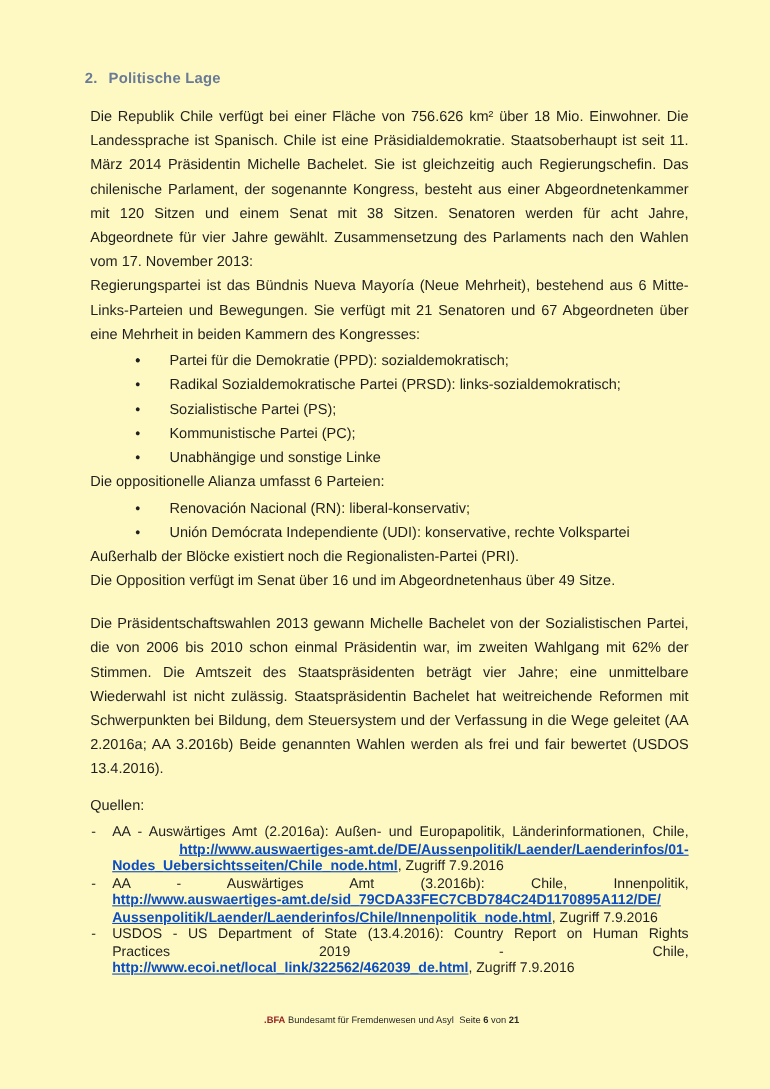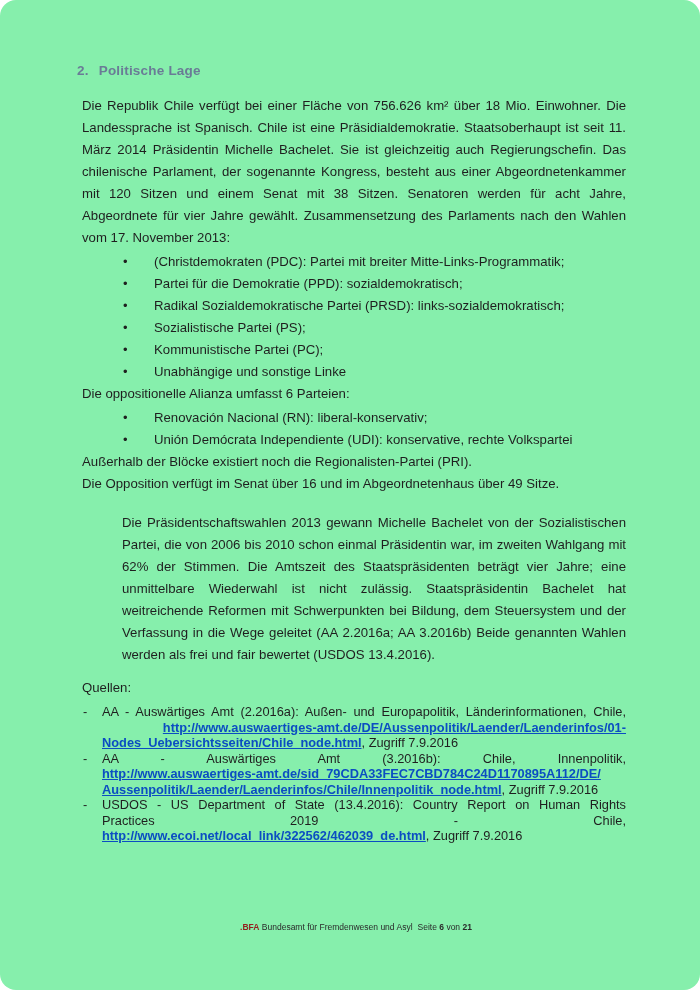--- a/index.html
+++ b/index.html
@@ -2,38 +2,38 @@
 <html><head>
 <meta charset="utf-8">
 <style>
   html, body { margin: 0; padding: 0; background: #ffffff; }
   body {
     width: 700px; height: 990px; position: relative; overflow: hidden;
     font-family: "Liberation Sans", sans-serif;
     color: #1f1f1f;
     -webkit-font-smoothing: antialiased;
   }
-  .page { position: absolute; inset: 0; background: #86efac; border-radius: 16px; }
+  .page { position: absolute; inset: 0; background: #fef9c3; }
   .content {
     position: absolute; left: 82px; top: 0; width: 544px;
     padding-top: 63px;
   }
   
   .doc-heading {
     margin: 0 0 17px -5px;
     font-size: 13.5px; font-weight: bold; color: #6a7b96;
     letter-spacing: 0.2px;
   }
   .doc-heading .h-num { display: inline-block; margin-right: 10px; }
   
   .body-p {
     margin: 0; font-size: 13.2px; line-height: 22px;
     text-align: justify; color: #1f1f1f;
   }
-  .gap-before { margin-top: 17px; margin-left: 40px; }
+  .gap-before { margin-top: 17px; }
   
   .bullets { margin: 2px 0 0 0; }
   .b-item { position: relative; padding-left: 72px; font-size: 13.2px; line-height: 22px; }
   .b-dot { position: absolute; left: 41px; top: 0; font-size: 13px; }
   
   .sources-heading {
     margin: 14px 0 8px 0; font-size: 13.2px; line-height: 16px;
     color: #1f1f1f;
   }
   .source { position: relative; padding-left: 20px; font-size: 12.8px; line-height: 15.5px; }
@@ -54,23 +54,24 @@
 </head>
 <body>
 
 <div class="page">
   <div class="content">
 
     <h2 class="doc-heading"><span class="h-num">2.</span><span>Politische Lage</span></h2>
 
     <p class="body-p">Die Republik Chile verfügt bei einer Fläche von 756.626 km² über 18 Mio. Einwohner. Die Landessprache ist Spanisch. Chile ist eine Präsidialdemokratie. Staatsoberhaupt ist seit 11. März 2014 Präsidentin Michelle Bachelet. Sie ist gleichzeitig auch Regierungschefin. Das chilenische Parlament, der sogenannte Kongress, besteht aus einer Abgeordnetenkammer mit 120 Sitzen und einem Senat mit 38 Sitzen. Senatoren werden für acht Jahre, Abgeordnete für vier Jahre gewählt. Zusammensetzung des Parlaments nach den Wahlen vom 17. November 2013:</p>
 
+    <p class="body-p">Regierungspartei ist das Bündnis Nueva Mayoría (Neue Mehrheit), bestehend aus 6 Mitte-Links-Parteien und Bewegungen. Sie verfügt mit 21 Senatoren und 67 Abgeordneten über eine Mehrheit in beiden Kammern des Kongresses:</p>
 
     <div class="bullets">
-      <div class="b-item"><span class="b-dot">•</span><span>(Christdemokraten (PDC): Partei mit breiter Mitte-Links-Programmatik;</span></div>
+      <div class="b-item"><span class="b-dot">•</span></div>
       <div class="b-item"><span class="b-dot">•</span><span>Partei für die Demokratie (PPD): sozialdemokratisch;</span></div>
       <div class="b-item"><span class="b-dot">•</span><span>Radikal Sozialdemokratische Partei (PRSD): links-sozialdemokratisch;</span></div>
       <div class="b-item"><span class="b-dot">•</span><span>Sozialistische Partei (PS);</span></div>
       <div class="b-item"><span class="b-dot">•</span><span>Kommunistische Partei (PC);</span></div>
       <div class="b-item"><span class="b-dot">•</span><span>Unabhängige und sonstige Linke</span></div>
     </div>
 
     <p class="body-p">Die oppositionelle Alianza umfasst 6 Parteien:</p>
 
     <div class="bullets">

